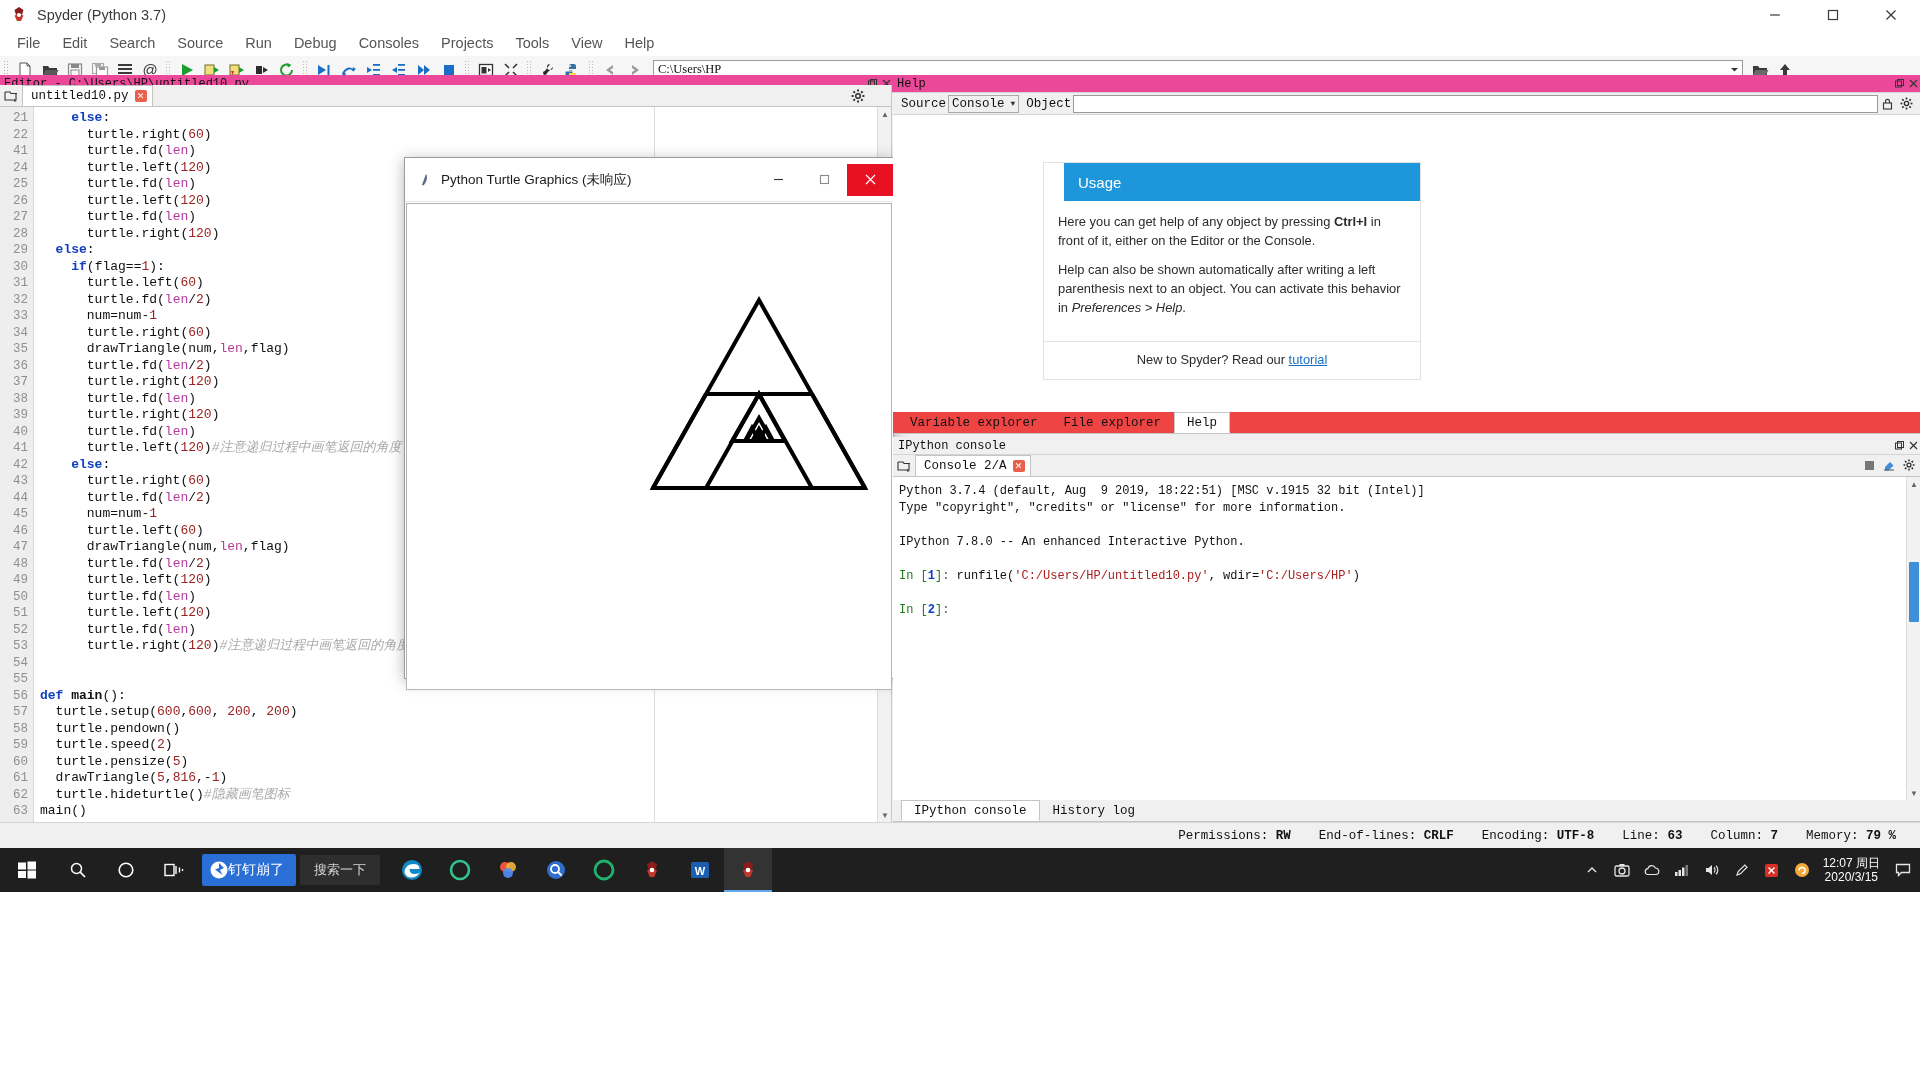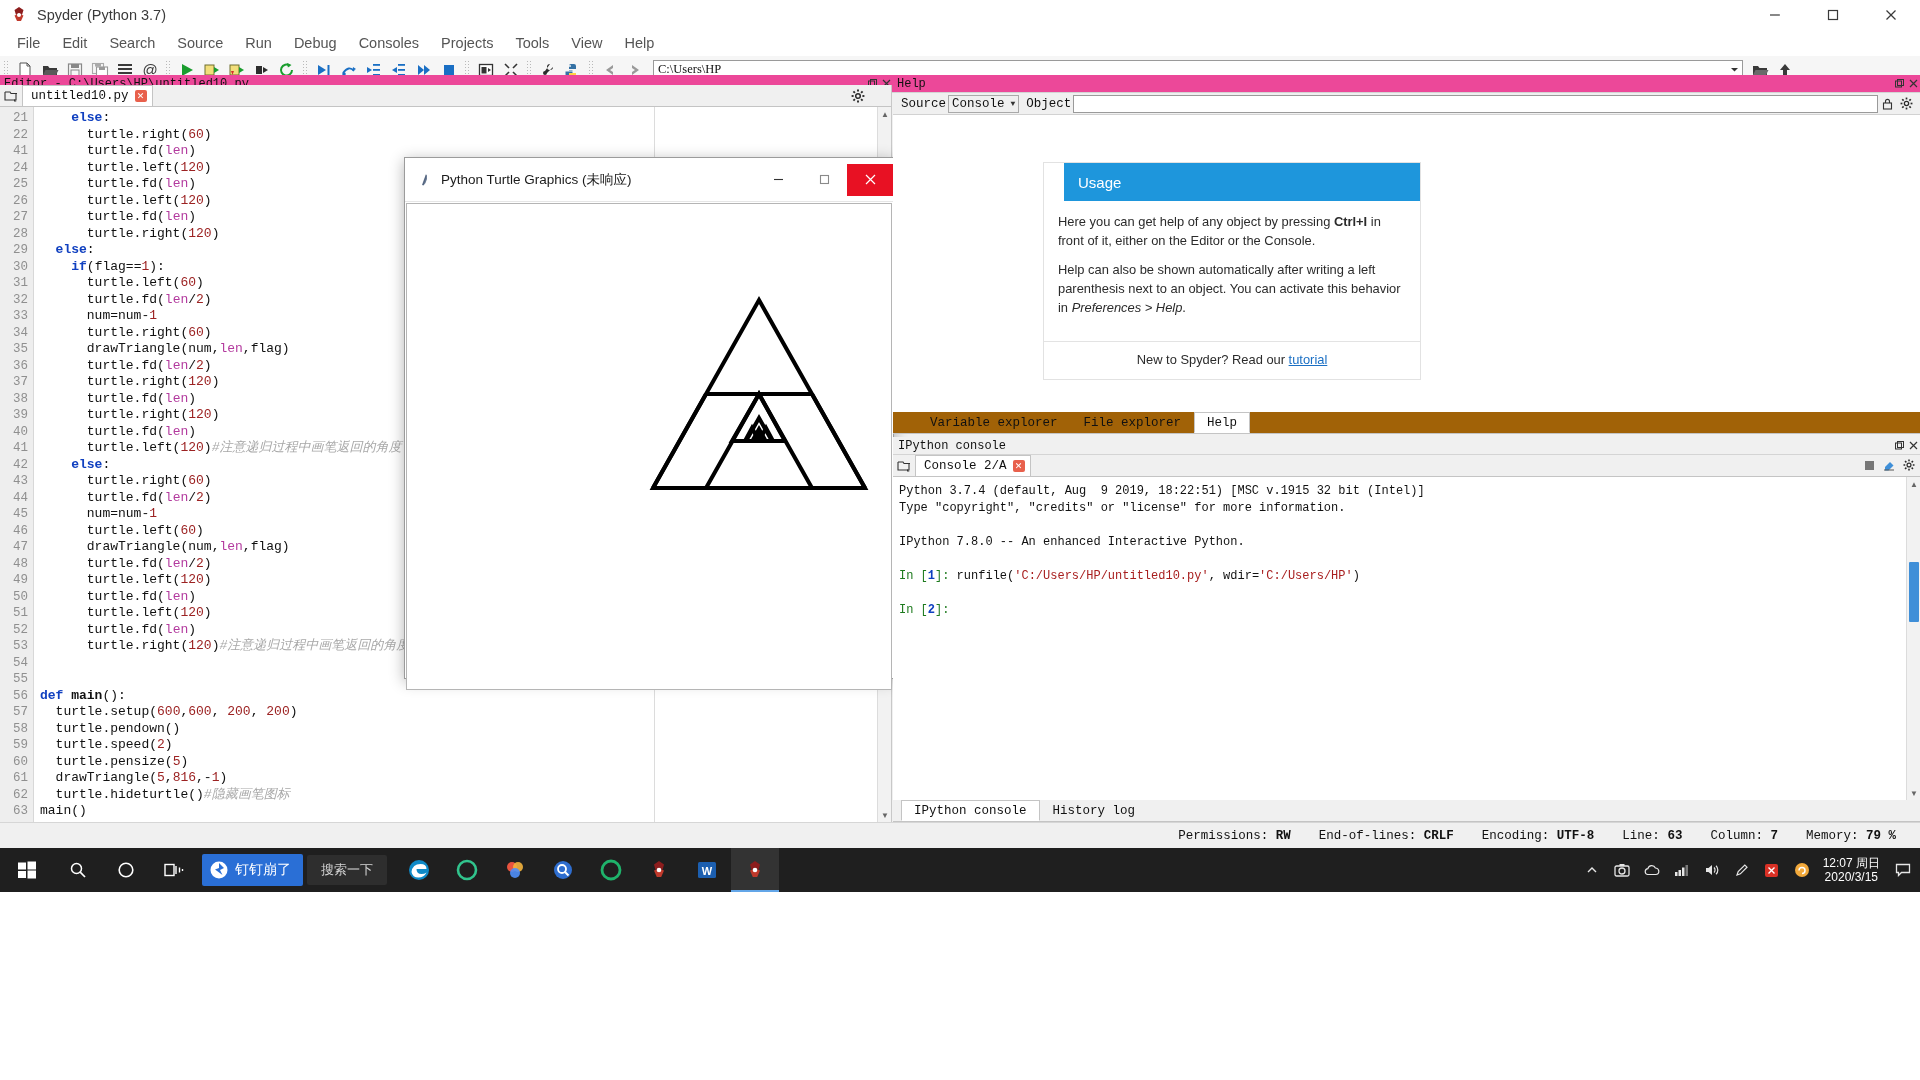--- a/index.html
+++ b/index.html
@@ -121,21 +121,21 @@
     padding-left:14px; font-size:15px; font-family:"Liberation Sans",sans-serif;margin-left:20px; }
   .usage-body { padding:12px 14px 10px 14px; font-size:12.9px; color:#2b2b2b; line-height:1.45; }
   .usage-body p { margin-bottom:11px; }
   .usage-body b { font-weight:bold; }
   .usage-body i { }
   .usage-sep { border-top:1px solid #e3e3e3; margin:2px 0 10px 0; }
   .usage-foot { text-align:center; font-size:12.9px; color:#2b2b2b; padding-bottom:12px; }
   .lnk { color:#1a6fc4; text-decoration:underline; }
 
   .bottom-tabs { position:absolute; left:893px; top:412px; width:1027px; height:22px;
-    background:#a16207; display:flex; align-items:flex-end; padding-left:24px;
+    background:#ef4444; display:flex; align-items:flex-end; padding-left:4px;
     border-bottom:1px solid #c4c4c4; }
   .btab { height:21px; padding:0 12px; display:flex; align-items:center;
     font-family:"Liberation Mono",monospace; font-size:12.5px; color:#111;
     border:1px solid transparent; }
   .btab.active { background:#fff; border:1px solid #c4c4c4; border-bottom:1px solid #fff; }
 
   
   .console-pane { position:absolute; left:893px; top:437px; width:1027px; height:363px; background:#fff; }
   .con-title { height:18px; background:#f0f0f0; display:flex; align-items:center;
     font-family:"Liberation Mono",monospace; font-size:12px; color:#111;
@@ -164,21 +164,21 @@
   .st-item { padding:0 14px; white-space:nowrap; }
   .st-item b { font-weight:bold; }
 
   
   .taskbar { position:absolute; left:0; top:848px; width:1920px; height:232px; background:#ffffff; }
   .tbar { position:absolute; left:0; top:0; width:1920px; height:44px;
     background:#1f1f1f; display:flex; align-items:center; }
   .tk { height:44px; display:flex; align-items:center; justify-content:center; }
   .tk-start { width:54px; }
   .tk-icon { width:48px; }
-  .dingtalk { display:flex; align-items:center; gap:7px; height:32px;
+  .dingtalk { display:flex; align-items:center; gap:0; height:32px;
     background:#2a6fd6; padding:0 12px 0 8px; margin-left:4px; border-radius:2px; }
   .dingtalk span { color:#fff; font-size:14px; font-family:"Liberation Sans",sans-serif; }
   .searchbox { height:30px; background:#2e2e2e; display:flex; align-items:center;
     padding:0 14px; margin-left:4px; color:#d6d6d6; font-size:13px; border-radius:2px;
     font-family:"Liberation Sans",sans-serif; }
   .tray { margin-left:auto; display:flex; align-items:center; height:44px; padding-right:4px; }
   .tray-ico { width:30px; height:44px; display:flex; align-items:center; justify-content:center; }
   .clock { color:#fff; font-size:12px; line-height:14px; text-align:center;
     padding:0 10px 0 6px; font-family:"Liberation Sans",sans-serif; }
   .clock div { white-space:nowrap; }

